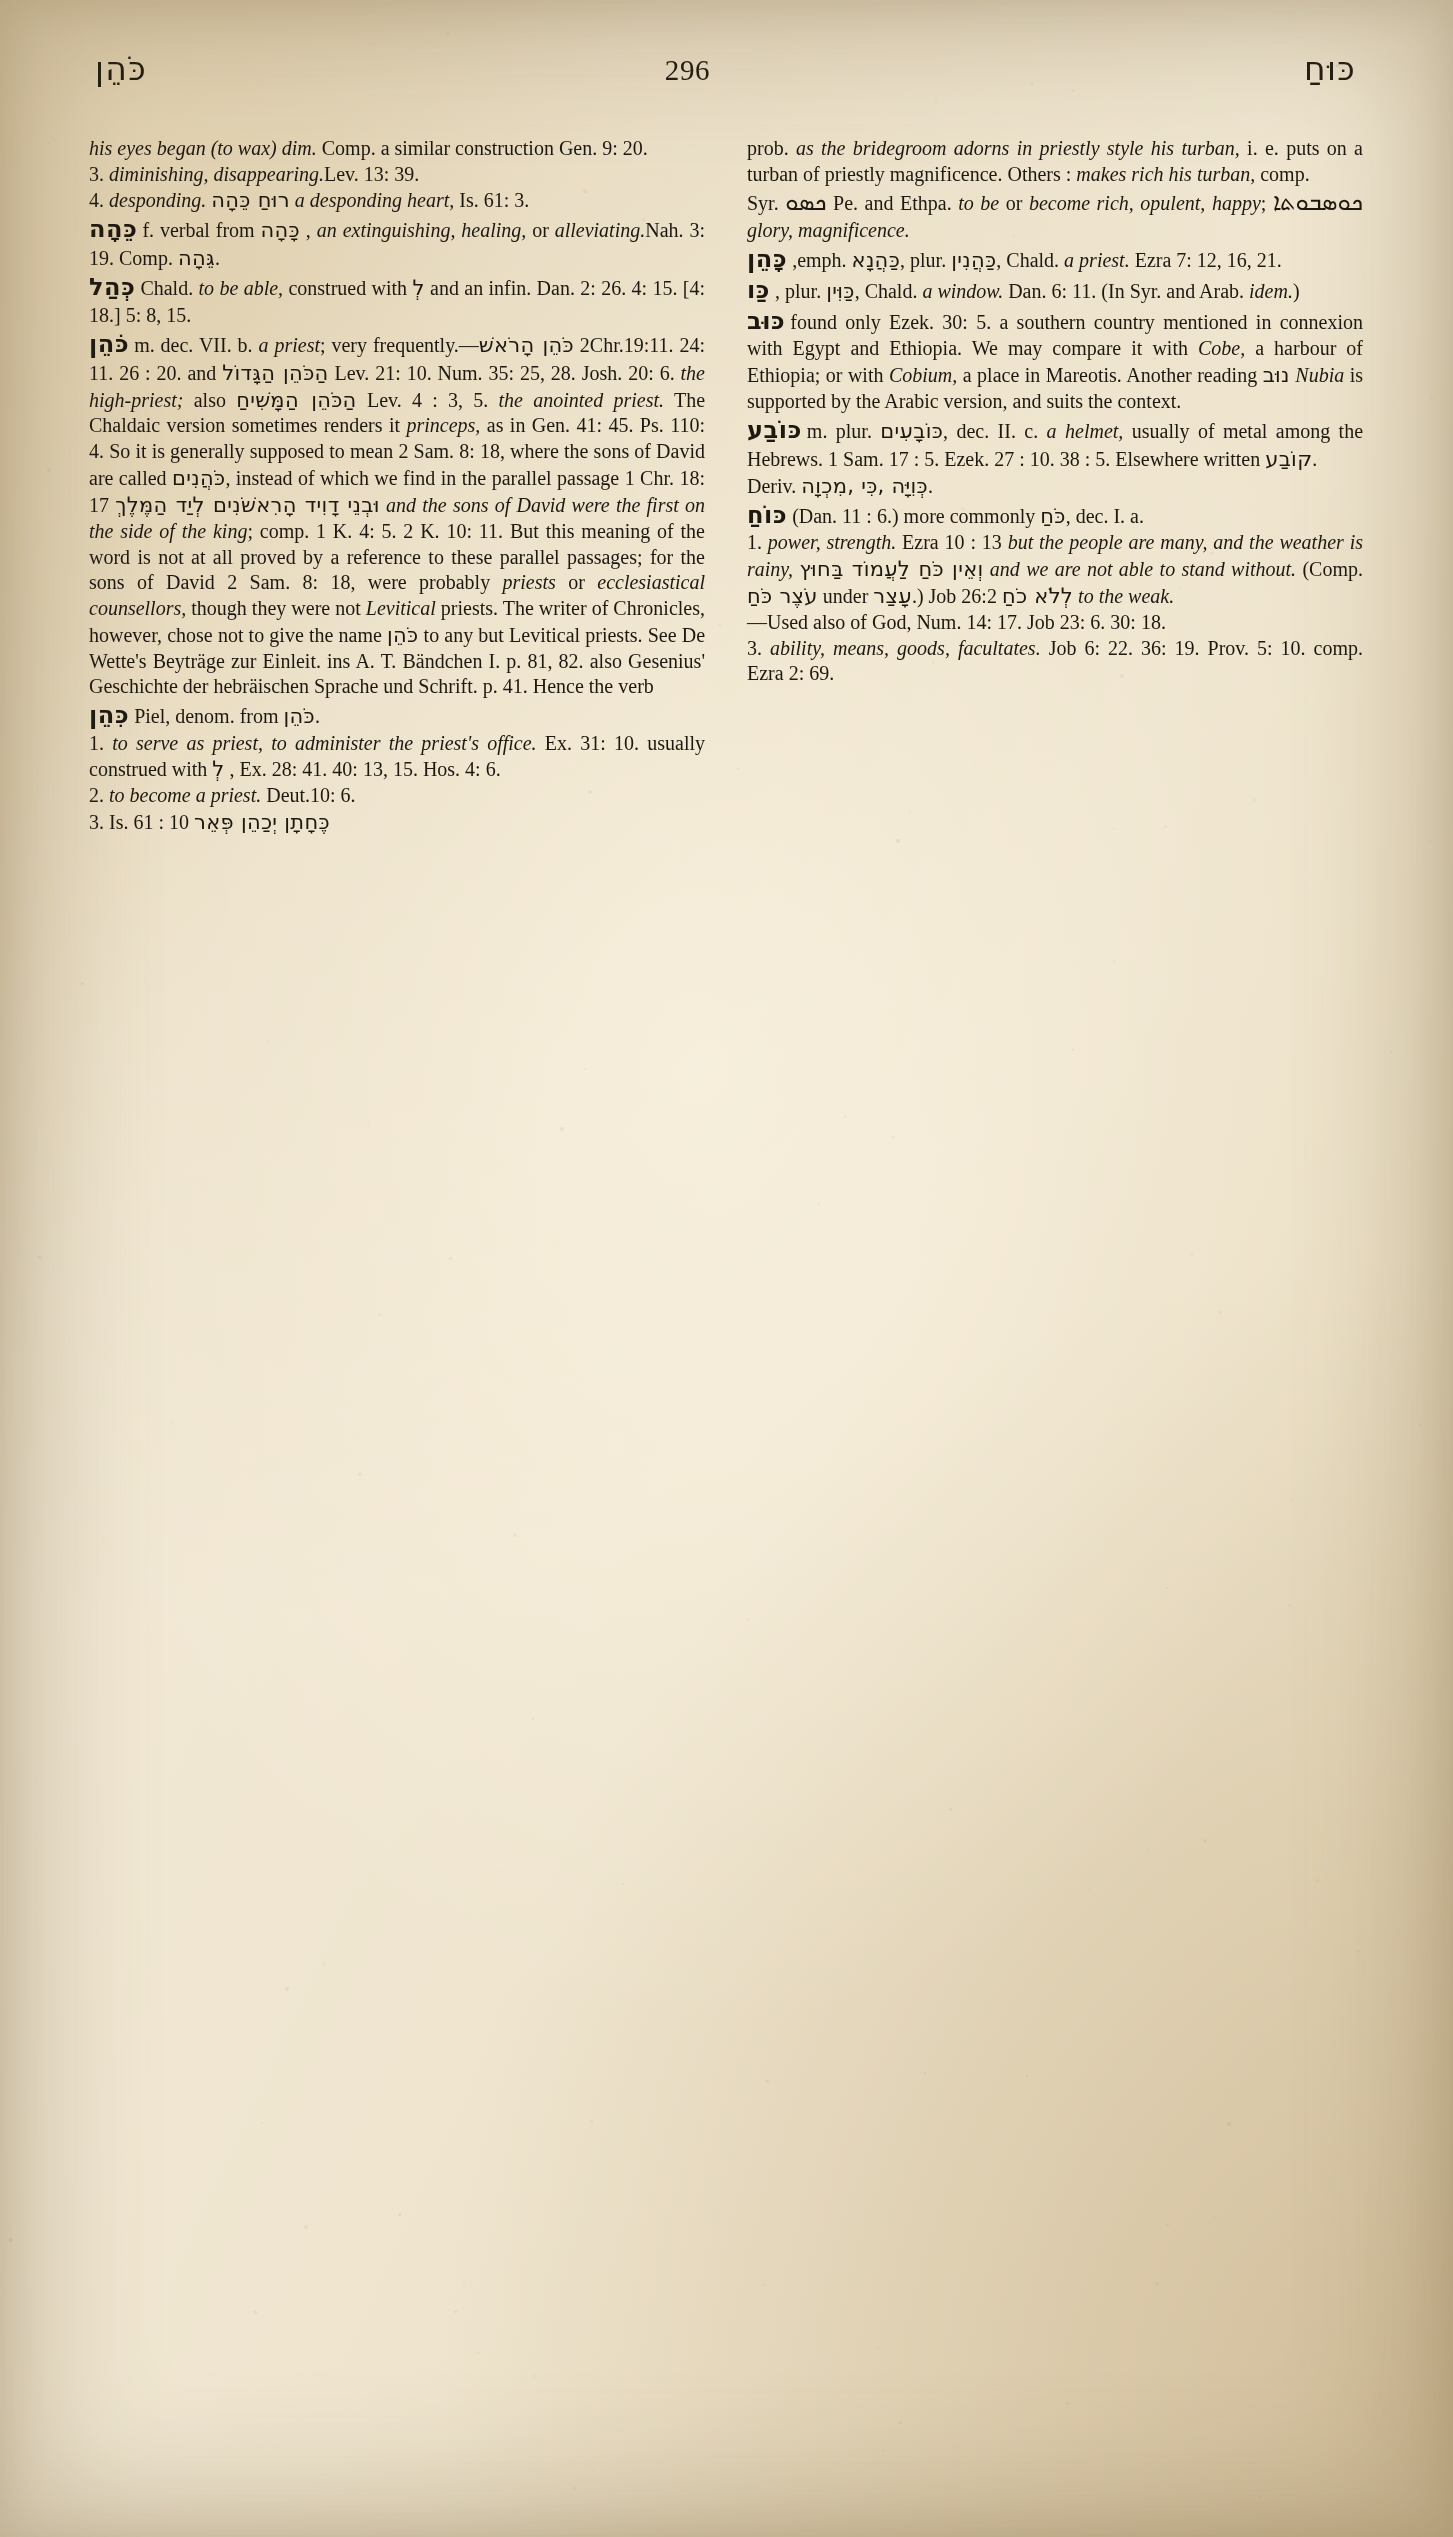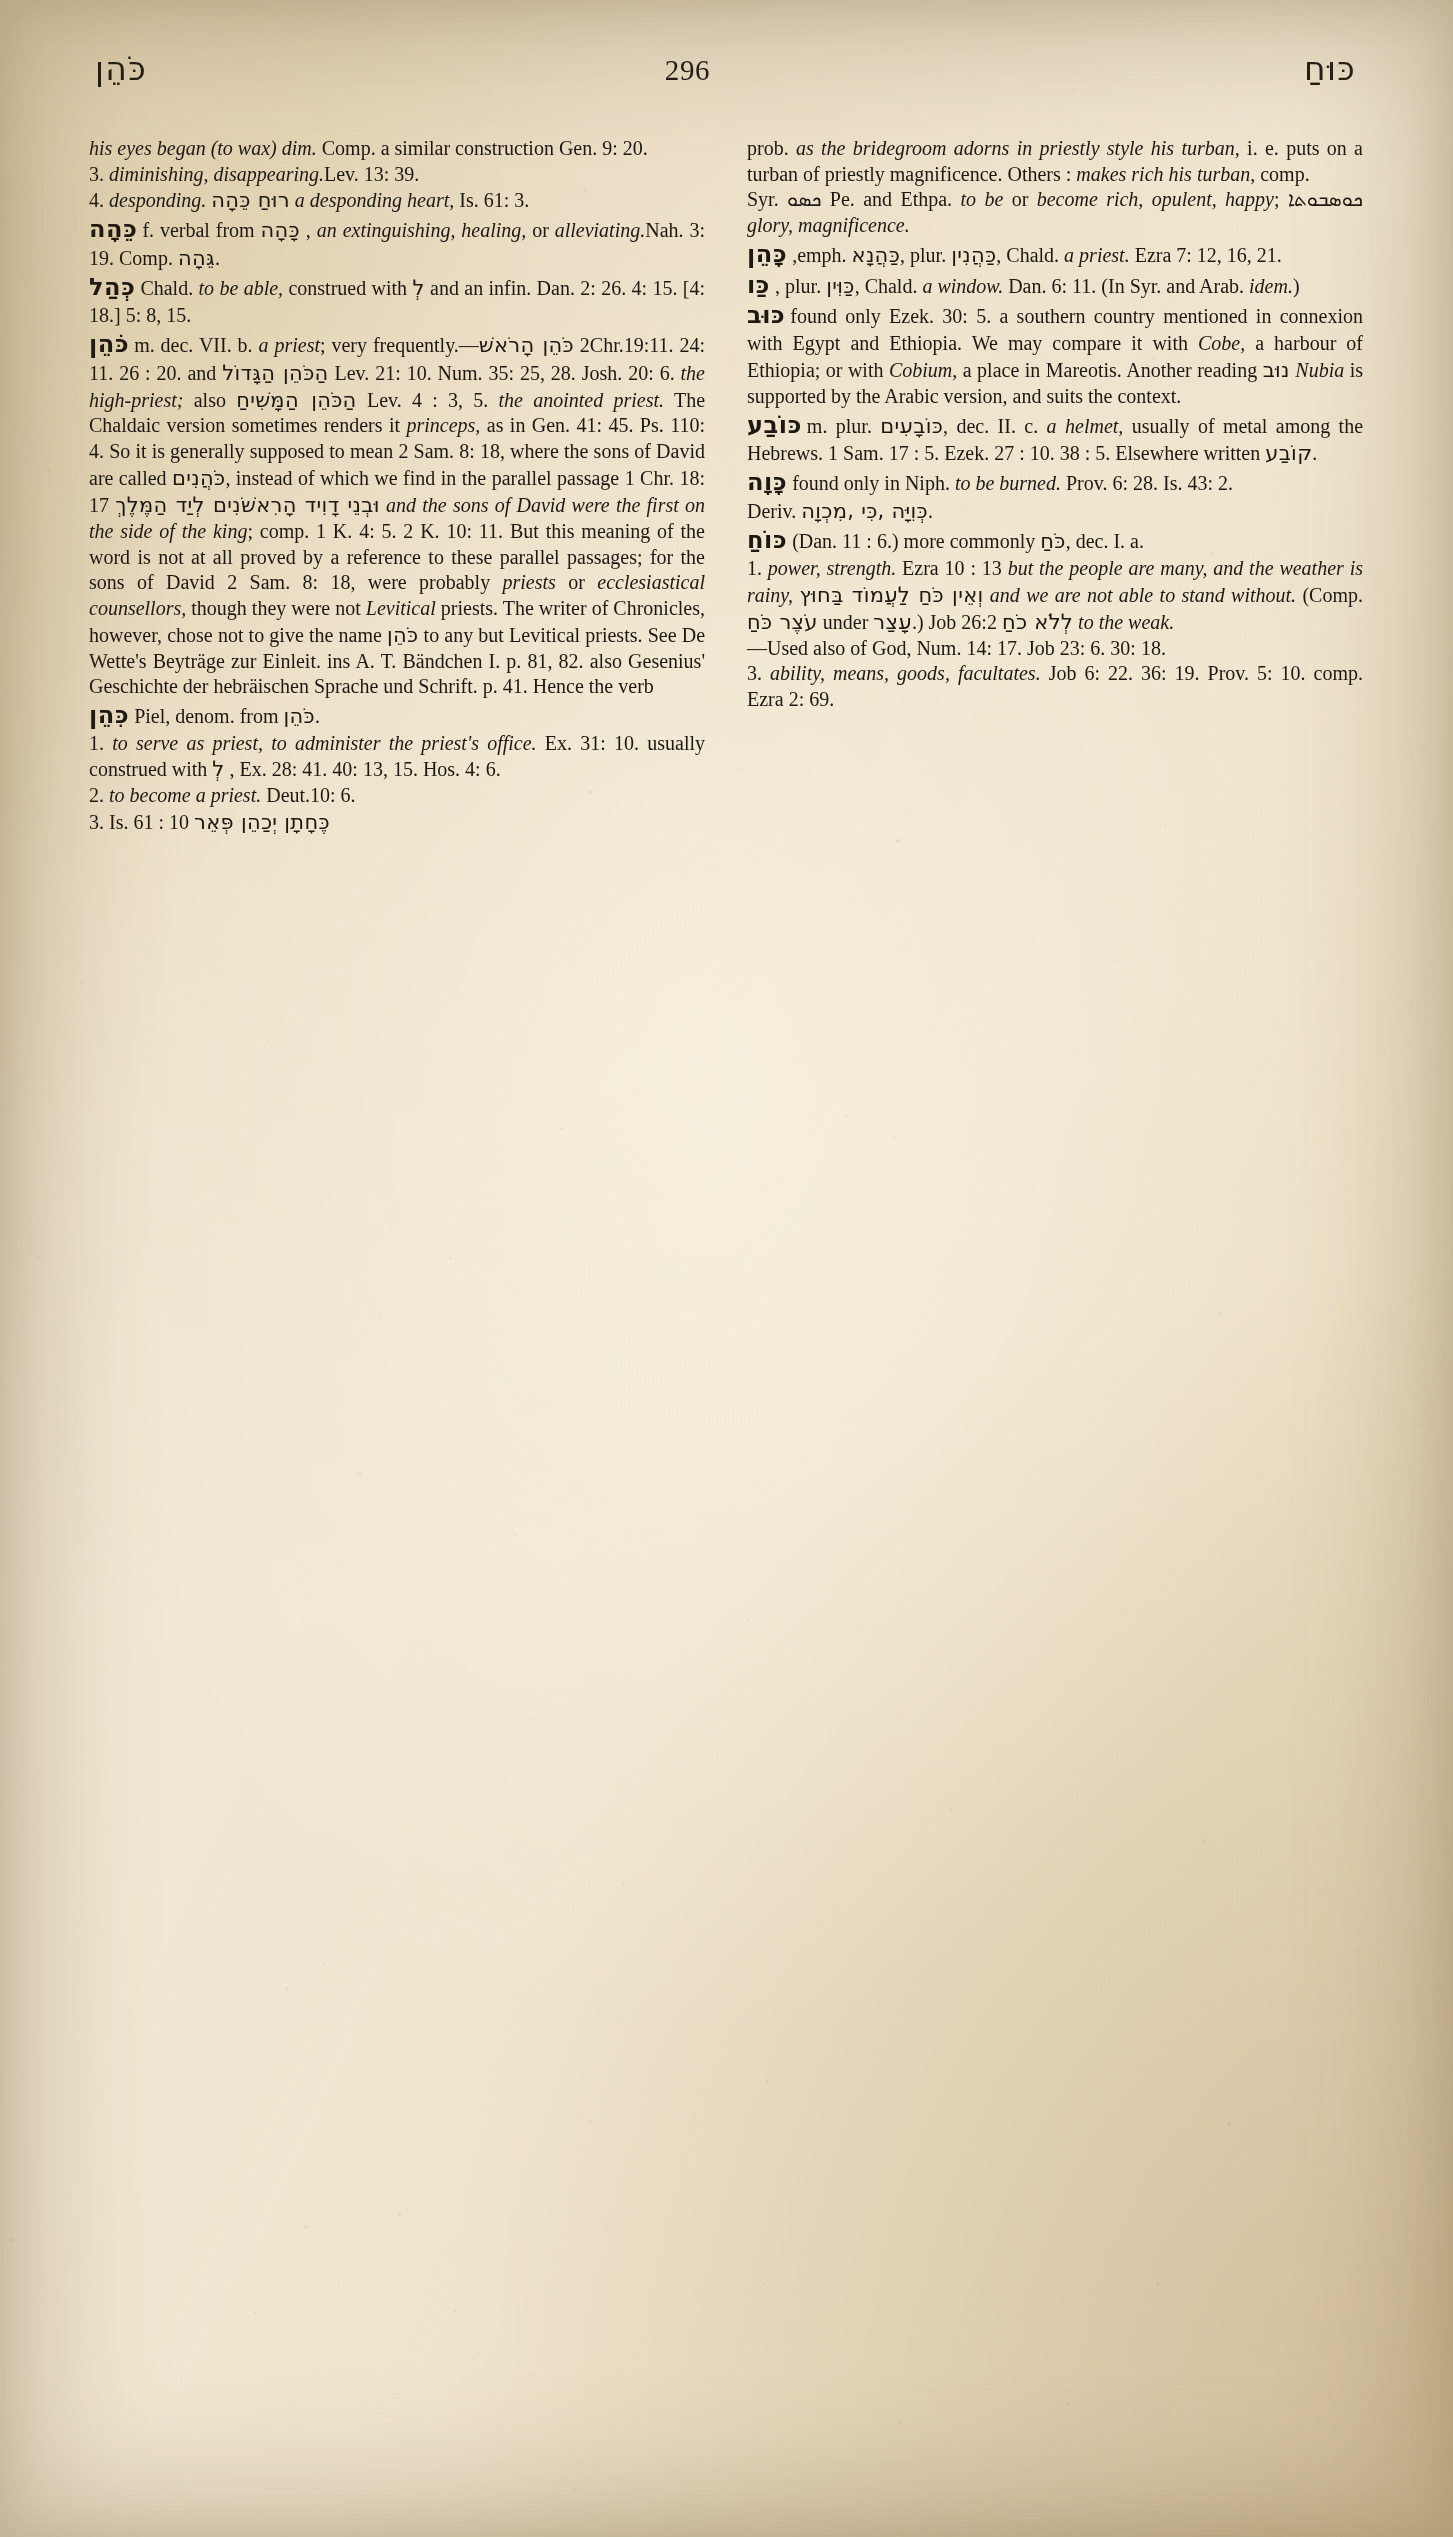--- a/index.html
+++ b/index.html
@@ -110,21 +110,21 @@
     font-family: "DejaVu Sans", sans-serif;
     font-size: 24px;
     letter-spacing: 0.6px;
     font-weight: 600;
     direction: rtl;
     unicode-bidi: isolate;
     margin-right: 5px;
   }
   .syr {
     font-family: "DejaVu Sans", sans-serif;
-    font-size: 20px;
+    font-size: 24px;
     letter-spacing: 0.6px;
     direction: rtl;
     unicode-bidi: isolate;
   }
   .deriv-line { text-indent: 70px; }
 </style>
 </head>
 <body>
 
 <div class="page"></div>
@@ -150,21 +150,20 @@
         <p class="entry sub"><span>2. <i>to become a priest.</i> Deut.10: 6.</span></p>
         <p class="entry sub"><span>3. Is. 61 : 10 <span class="heb">כֶּחָתָן יְכַהֵן פְּאֵר</span></span></p>
       </div>
     <div class="col" id="col-right">
         <p class="entry hang"><span>prob. <i>as the bridegroom adorns in priestly style his turban,</i> i. e. puts on a turban of priestly magnificence.  Others : <i>makes rich his turban,</i> comp.</span></p>
         <p class="entry hang"><span>Syr. <span class="syr">ܟܣܘ</span> Pe. and Ethpa. <i>to be</i> or <i>become rich, opulent, happy</i>; <span class="syr">ܟܘܣܒܘܬܐ</span> <i>glory, magnificence.</i></span></p>
         <p class="entry hang"><span class="hw">כָּהֵן</span><span>,emph. <span class="heb">כַּהֲנָא</span>, plur. <span class="heb">כַּהֲנִין</span>, Chald. <i>a priest.</i> Ezra 7: 12, 16, 21.</span></p>
         <p class="entry hang"><span class="hw">כַּו</span><span>, plur. <span class="heb">כַּוִּין</span>, Chald. <i>a window.</i> Dan. 6: 11.  (In Syr. and Arab. <i>idem.</i>)</span></p>
         <p class="entry hang"><span class="hw">כּוּב</span><span>found only Ezek. 30: 5. a southern country mentioned in connexion with Egypt and Ethiopia.  We may compare it with <i>Cobe,</i> a harbour of Ethiopia;  or with <i>Cobium,</i> a place in Mareotis.  Another reading <span class="heb">נוּב</span> <i>Nubia</i> is supported by the Arabic version, and suits the context.</span></p>
         <p class="entry hang"><span class="hw">כּוֹבַע</span><span>m. plur. <span class="heb">כּוֹבָעִים</span>, dec. II. c. <i>a helmet,</i> usually of metal among the Hebrews. 1 Sam. 17 : 5.  Ezek. 27 : 10.  38 : 5.  Elsewhere written <span class="heb">קוֹבַע</span>.</span></p>
-        <p class="entry hang"><span class="hw">כָּוָה</span><span>found only in Niph. <i>to be burned.</i> Prov. 6: 28.  Is. 43: 2.</span></p>
         <p class="entry deriv-line"><span>Deriv. <span class="heb">כְּוִיָּה ,כִּי ,מִכְוָה</span>.</span></p>
         <p class="entry hang"><span class="hw">כּוֹחַ</span><span>(Dan. 11 : 6.) more commonly <span class="heb">כֹּחַ</span>, dec. I. a.</span></p>
         <p class="entry sub"><span>1. <i>power, strength.</i> Ezra 10 : 13 <i>but the people are many, and the weather is rainy,</i> <span class="heb">וְאֵין כֹּחַ לַעֲמוֹד בַּחוּץ</span> <i>and we are not able to stand without.</i>  (Comp. <span class="heb">עֹצֶר כֹּחַ</span> under <span class="heb">עָצַר</span>.)  Job 26:2 <span class="heb">לְלֹא כֹחַ</span> <i>to the weak.</i></span></p>
         <p class="entry hang"><span>—Used also of God,  Num. 14: 17. Job 23: 6. 30: 18.</span></p>
         <p class="entry sub"><span>3. <i>ability, means, goods, facultates.</i> Job 6: 22.  36: 19.  Prov. 5: 10. comp. Ezra 2: 69.</span></p>
       </div>
   </div>
 
 </div>
 

